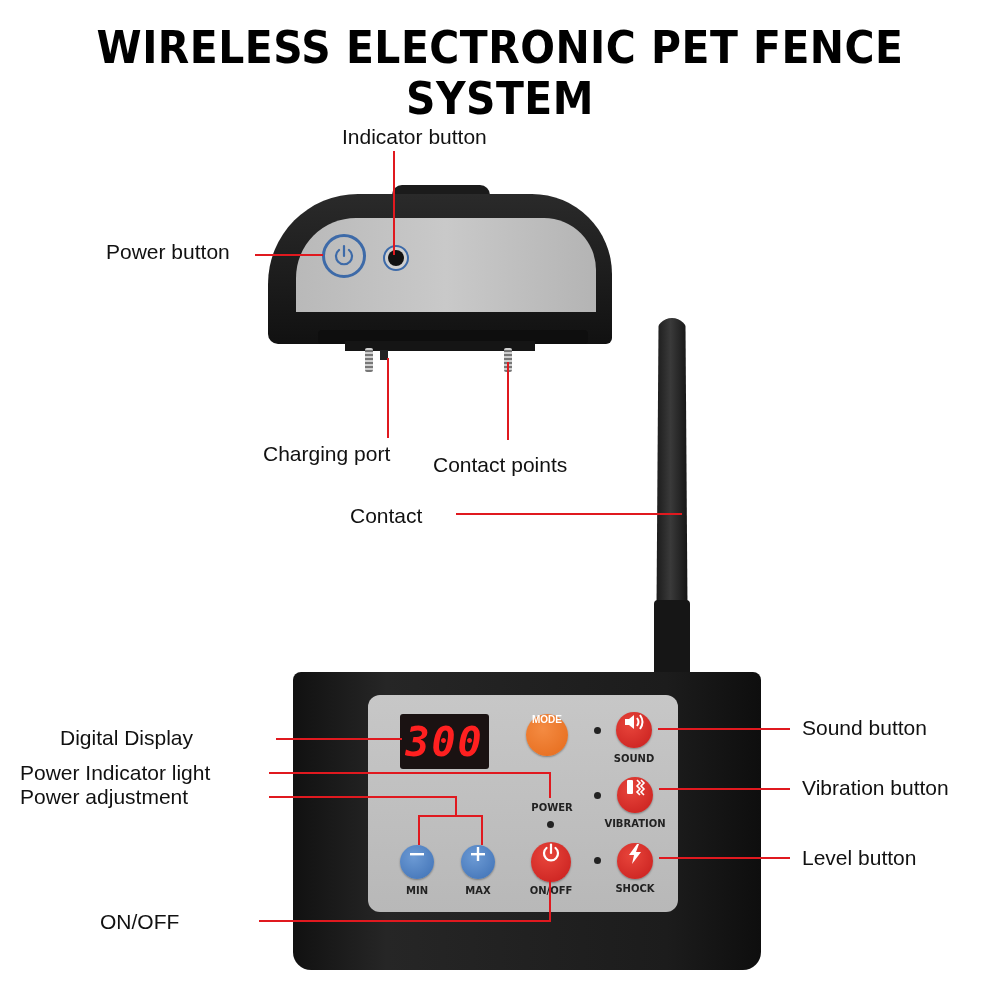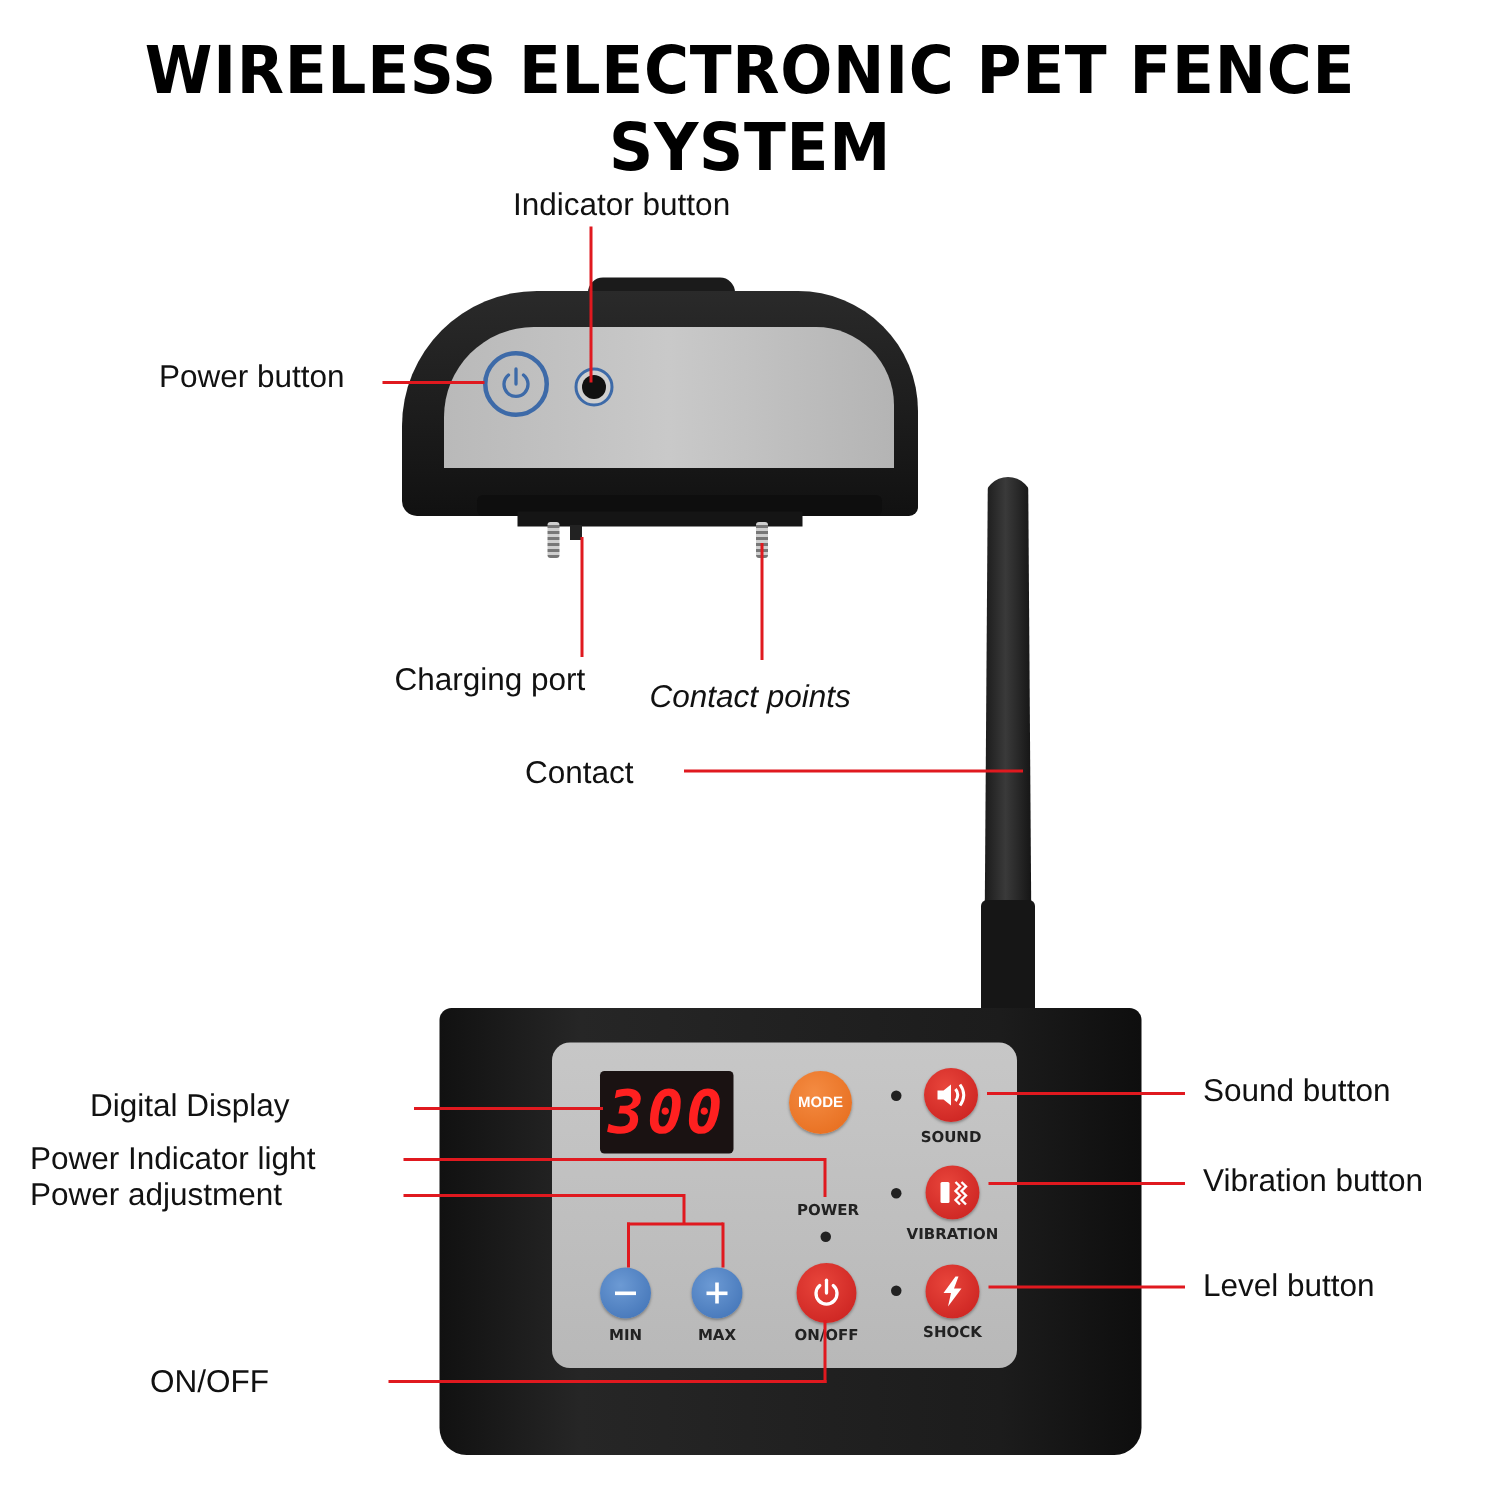--- a/index.html
+++ b/index.html
@@ -20,21 +20,21 @@
   .collar-plate{left:345px;top:341px;width:190px;height:10px;background:#151515;}
   .pin{width:8px;height:24px;background:repeating-linear-gradient(#cfcfcf 0 2px,#777 2px 4px);border-radius:2px;}
   
   .antenna{left:656px;top:318px;width:32px;height:360px;background:linear-gradient(90deg,#1a1a1a,#3a3a3a 45%,#141414);border-radius:16px 16px 4px 4px;clip-path:polygon(8% 0,92% 0,100% 100%,0 100%);}
   .ant-base{left:654px;top:600px;width:36px;height:76px;background:#161616;border-radius:4px;}
   
   .tx-body{left:293px;top:672px;width:468px;height:298px;background:linear-gradient(90deg,#111,#262626 20%,#1c1c1c 80%,#0e0e0e);border-radius:8px 8px 18px 18px;}
   .tx-panel{left:368px;top:695px;width:310px;height:217px;background:linear-gradient(#c7c7c7,#b8b8b8);border-radius:12px;}
   .display{left:400px;top:714px;width:89px;height:55px;background:#1a1212;border-radius:3px;display:flex;align-items:center;justify-content:center;}
   .display span{font-family:"DejaVu Sans Mono",monospace;font-size:40px;font-style:italic;color:#ff2020;letter-spacing:2px;font-weight:bold;}
-  .btn{border-radius:50%;display:flex;align-items:center;justify-content:center;color:#fff;box-shadow:0 1px 2px rgba(0,0,0,.35);}
+  .btn{border-radius:50%;display:flex;justify-content:center;color:#fff;box-shadow:0 1px 2px rgba(0,0,0,.35);}
   .btn.red{background:radial-gradient(circle at 40% 35%,#e8453b,#c71e1d);}
   .btn.blue{background:radial-gradient(circle at 40% 35%,#6c9ad4,#3e70b4);}
   .btn.orange{background:radial-gradient(circle at 40% 35%,#f48b42,#e56a1a);font-size:10px;font-weight:bold;}
   .cap{font-family:"DejaVu Sans",sans-serif;font-size:10px;font-weight:bold;color:#222;text-align:center;line-height:1;}
   .led{width:7px;height:7px;background:#222;border-radius:50%;}
 </style>
 </head>
 <body>
 
 <div class="abs title">WIRELESS ELECTRONIC PET FENCE SYSTEM</div>
@@ -62,21 +62,21 @@
 <div class="abs lbl" style="left:342px;top:126px;">Indicator button</div>
 <div class="abs ln" style="left:393px;top:151px;width:2px;height:104px;"></div>
 
 <div class="abs lbl" style="left:106px;top:241px;">Power button</div>
 <div class="abs ln" style="left:255px;top:254px;width:68px;height:2px;"></div>
 
 <div class="abs ln" style="left:387px;top:358px;width:2px;height:80px;"></div>
 <div class="abs lbl" style="left:263px;top:443px;">Charging port</div>
 
 <div class="abs ln" style="left:507px;top:362px;width:2px;height:78px;"></div>
-<div class="abs lbl" style="left:433px;top:454px;font-style:italic;">Contact points</div>
+<div class="abs lbl" style="left:433px;top:454px;">Contact points</div>
 
 <div class="abs antenna"></div>
 <div class="abs ant-base"></div>
 <div class="abs lbl" style="left:350px;top:505px;">Contact</div>
 <div class="abs ln" style="left:456px;top:513px;width:226px;height:2px;"></div>
 
 <div class="abs tx-body"></div>
 <div class="abs tx-panel"></div>
 
 <div class="abs display">

